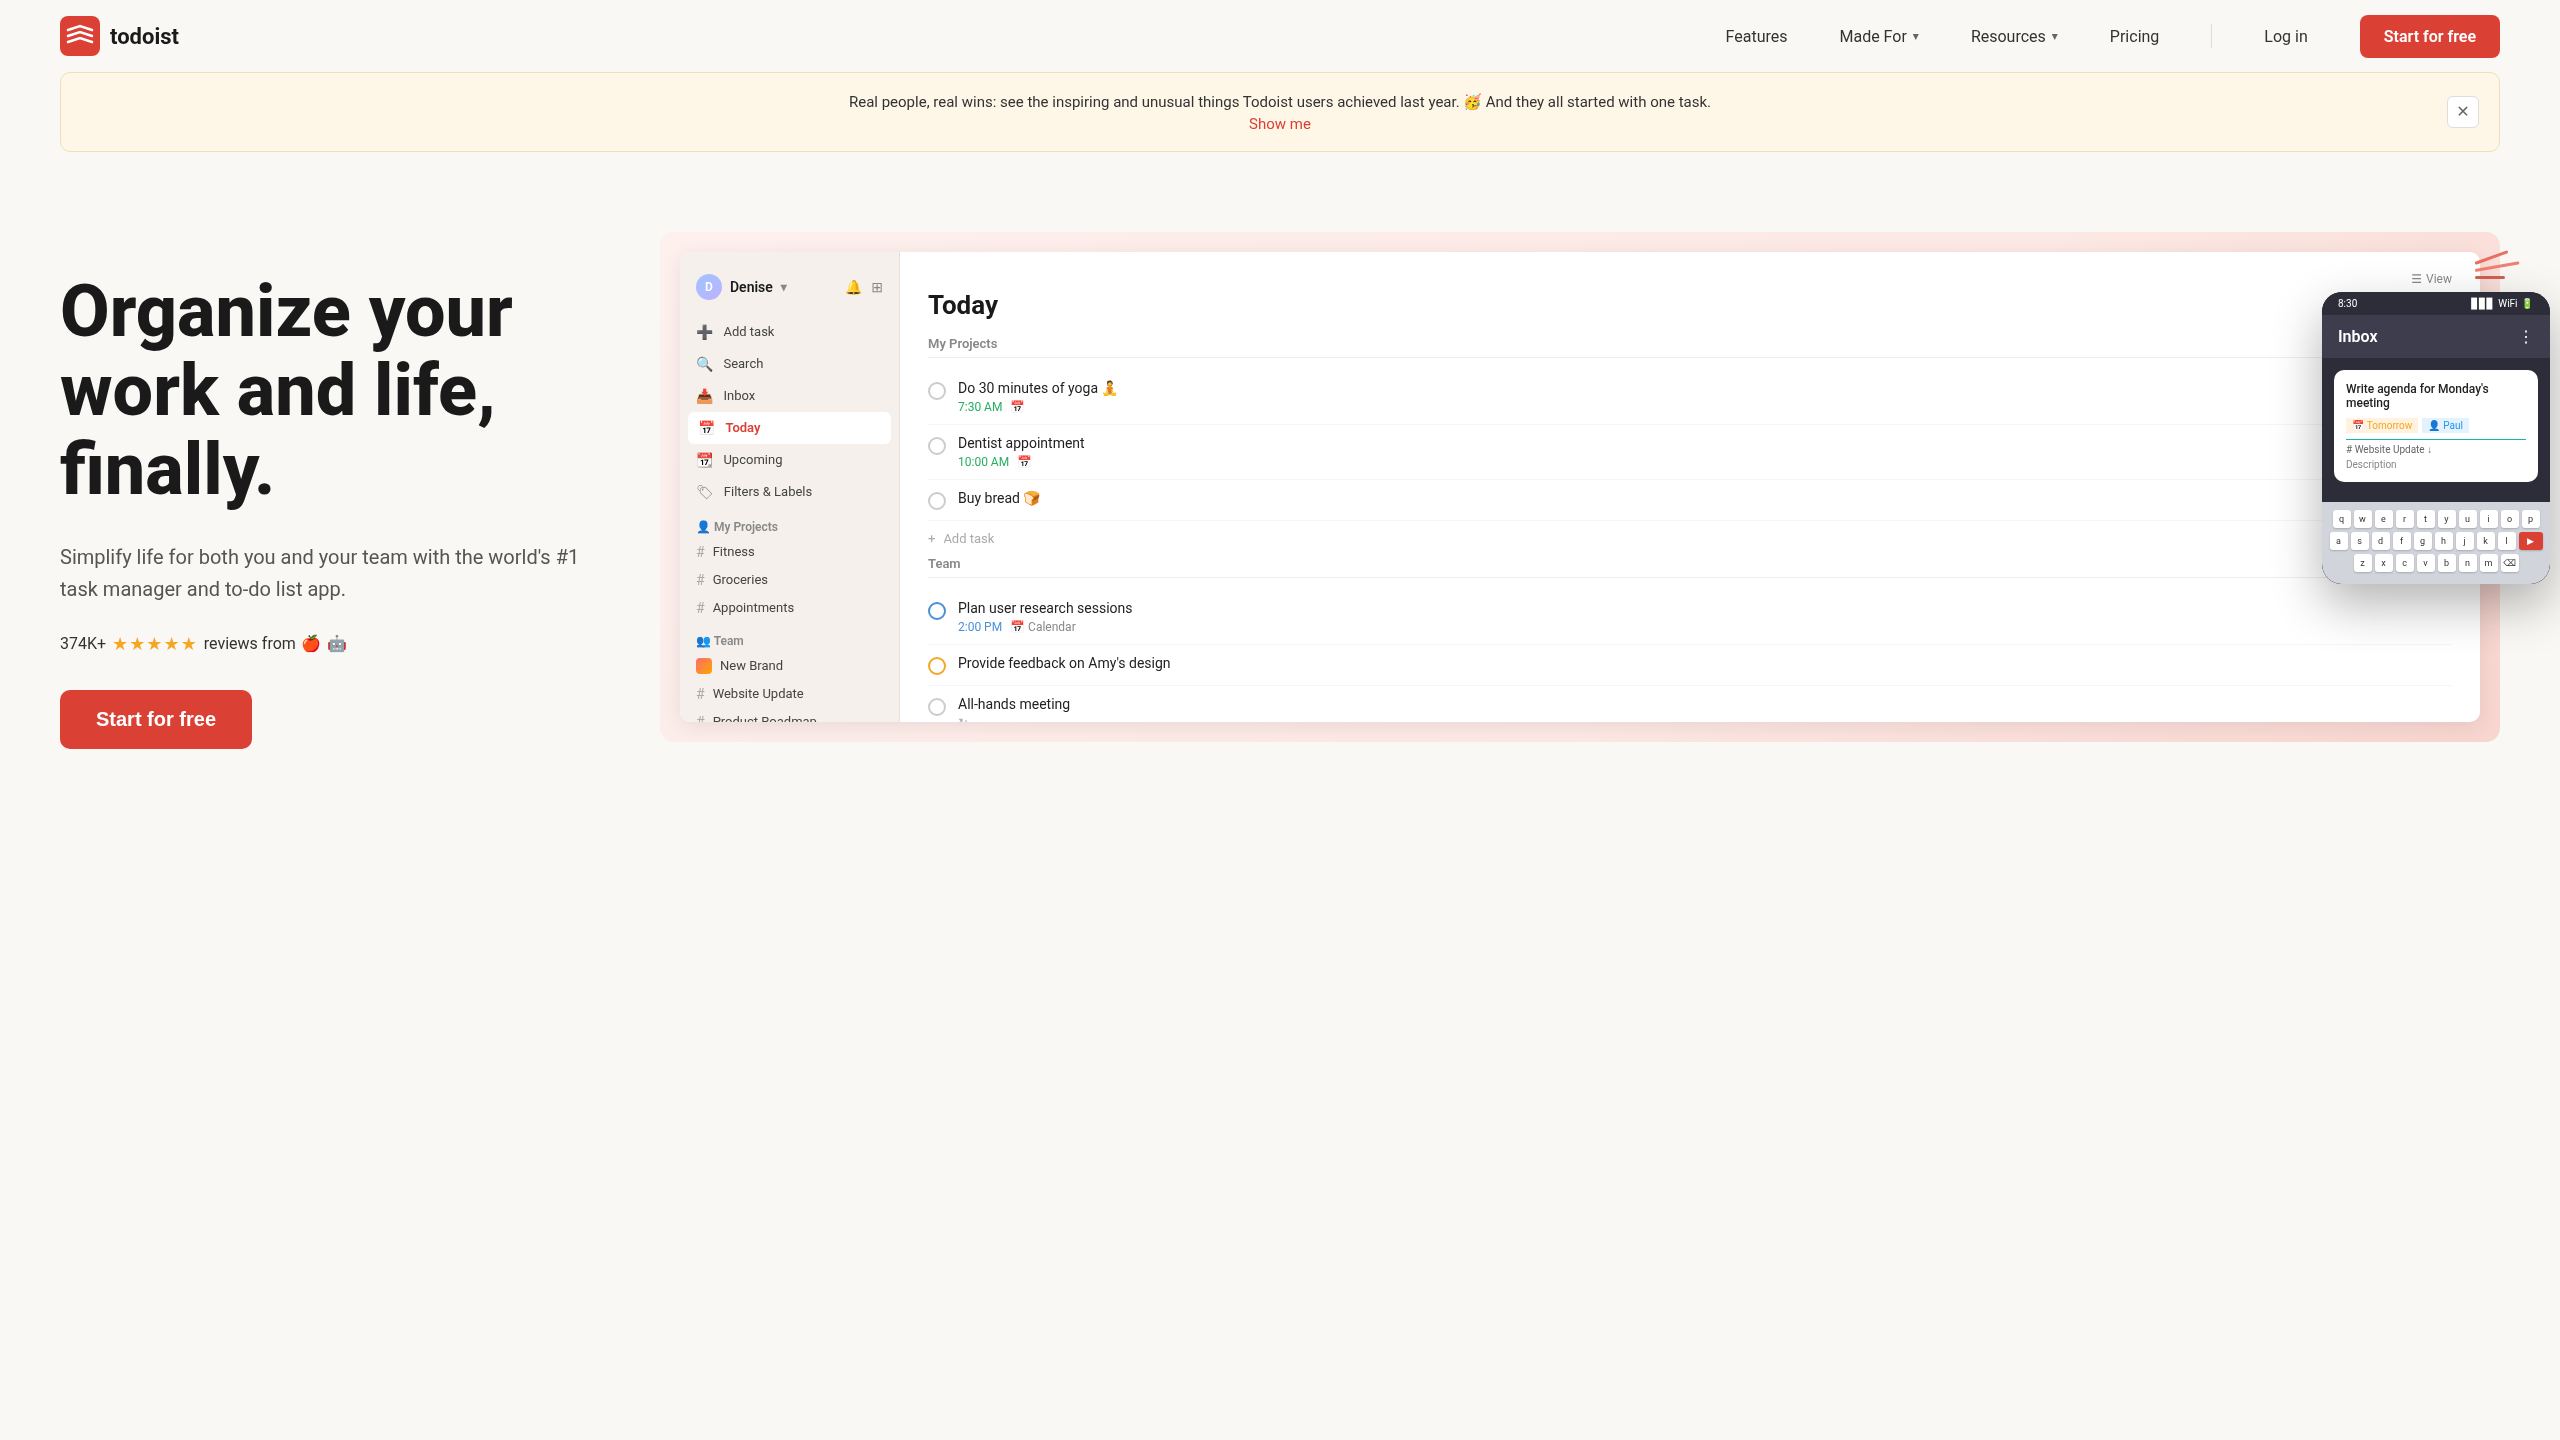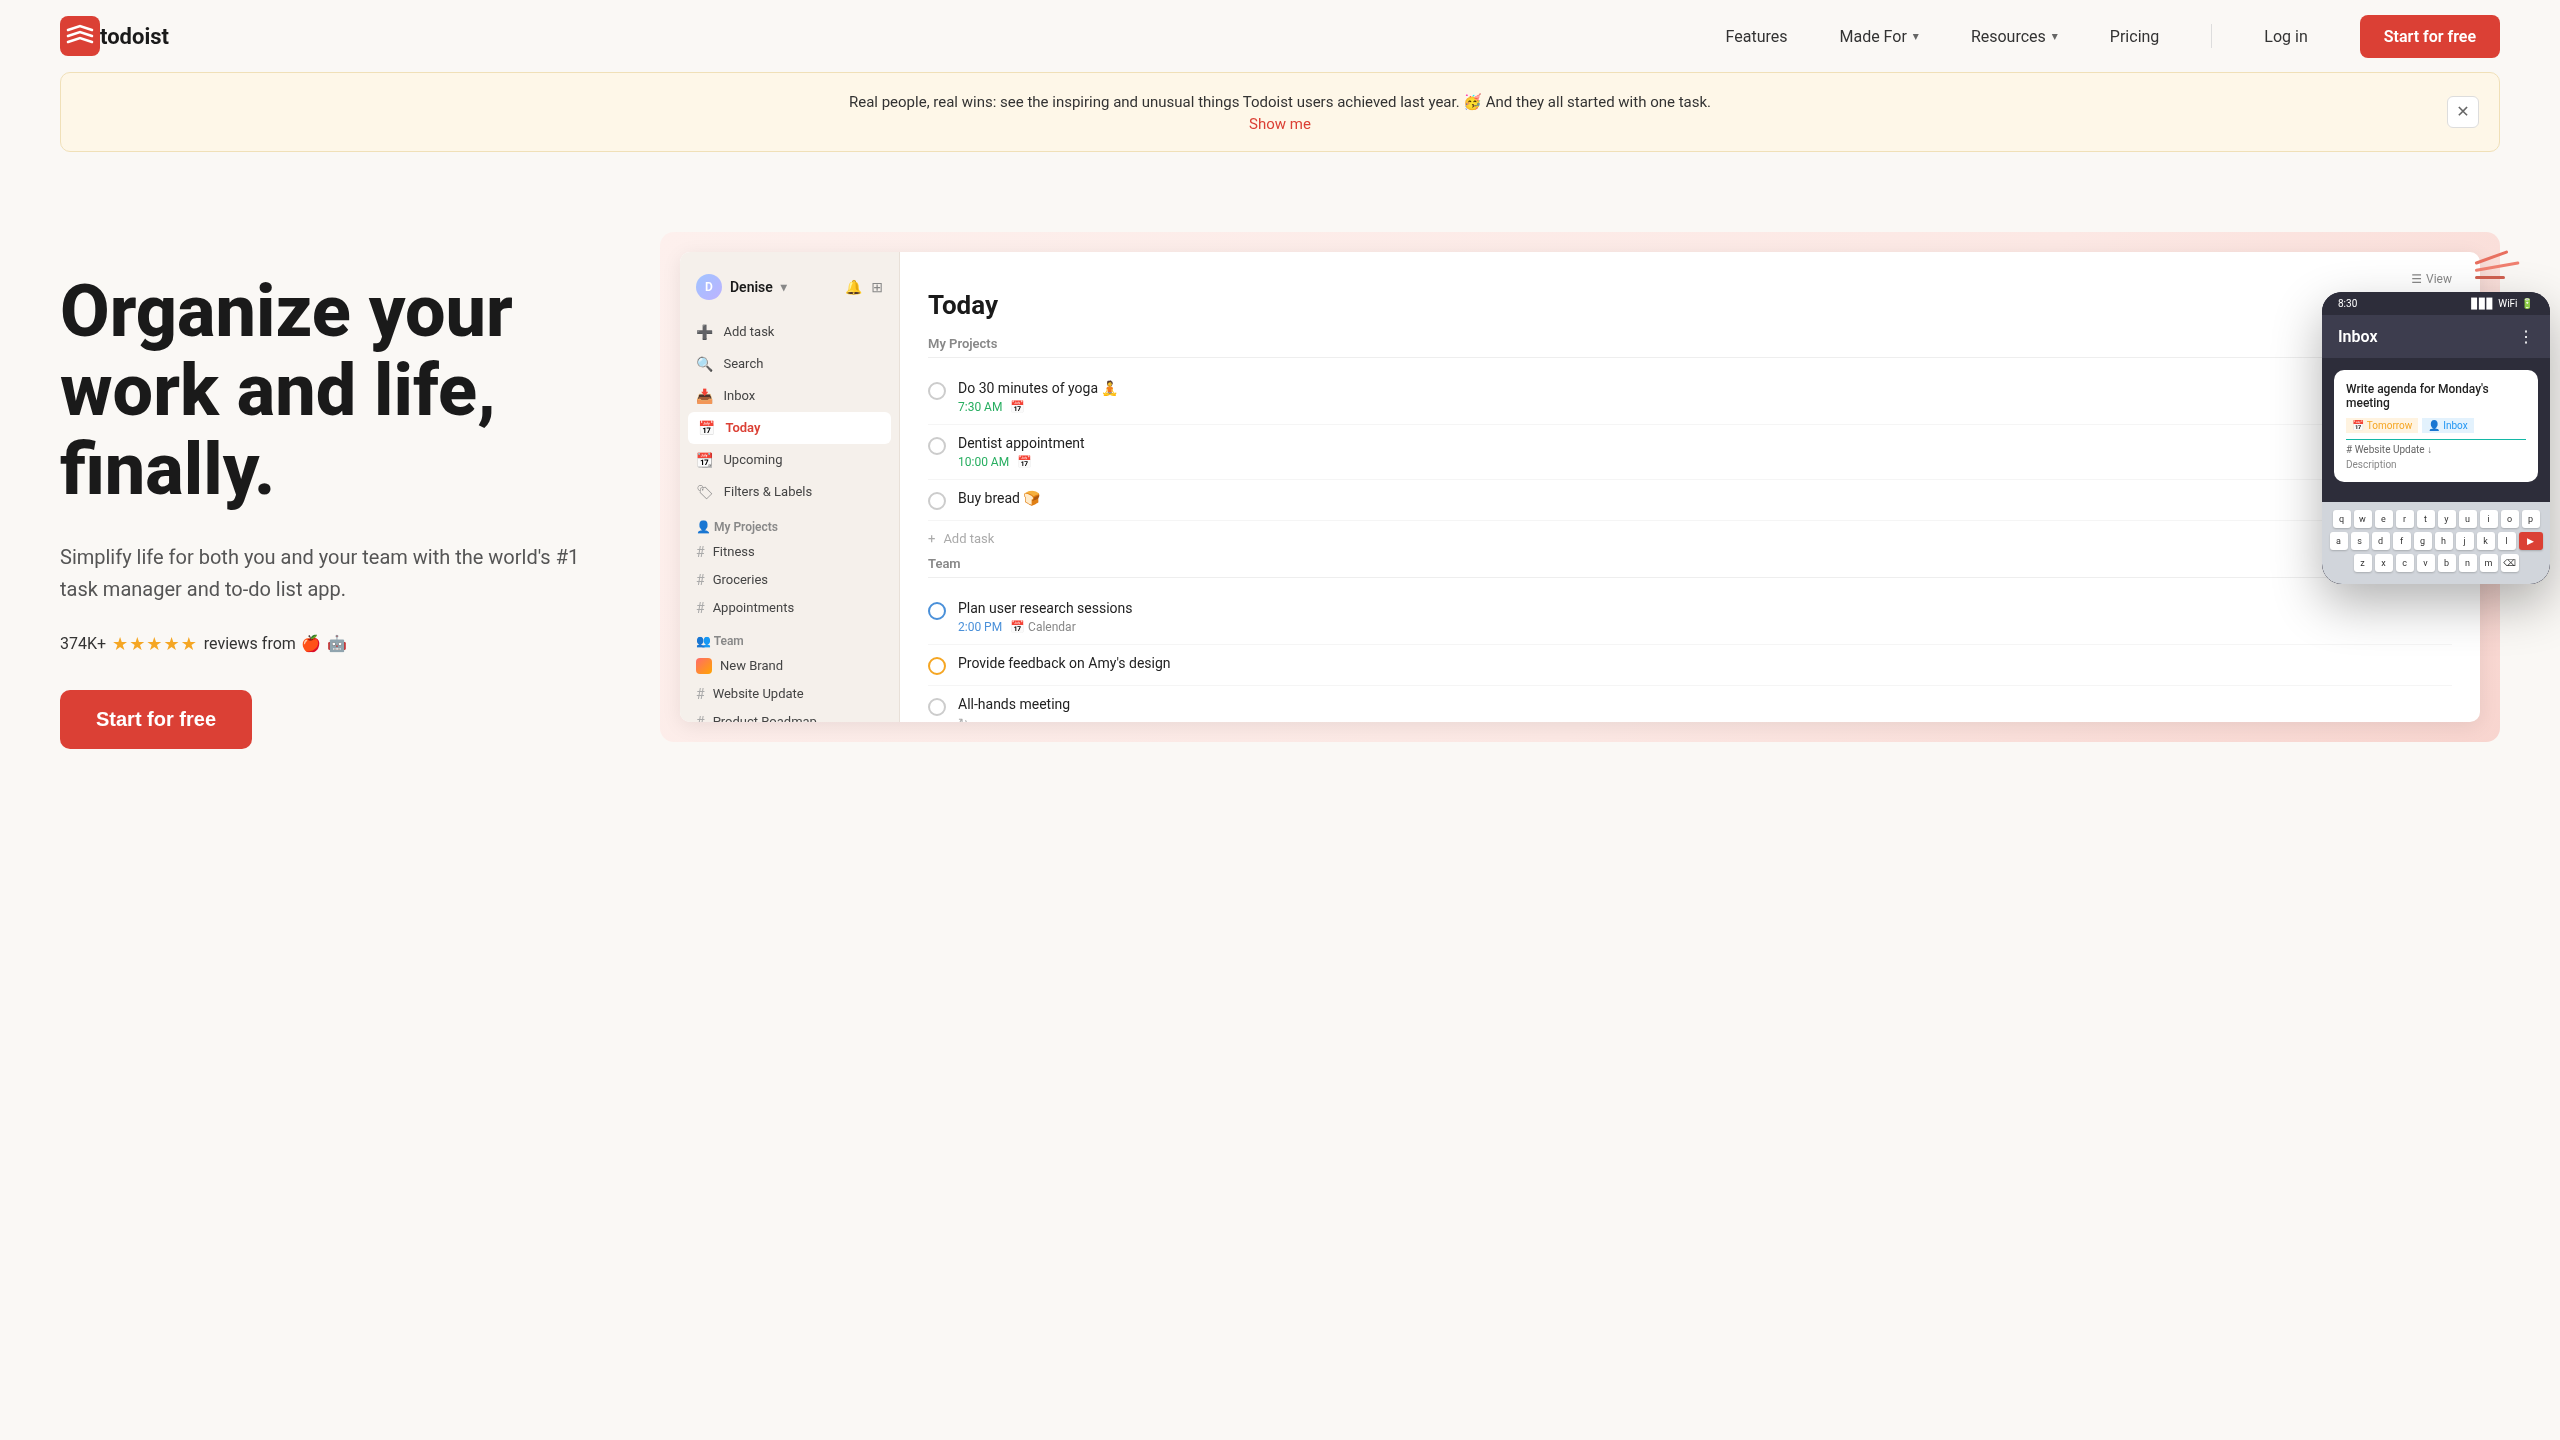--- a/index.html
+++ b/index.html
@@ -17,20 +17,21 @@
       justify-content: space-between;
       padding: 0 60px;
       height: 72px;
       background: #faf8f5;
       position: relative;
       z-index: 100;
     }
     .nav-logo {
       display: flex;
       align-items: center;
+      gap: 10px;
       text-decoration: none;
       color: #1a1a1a;
       text-align: right;
     }
     .logo-icon {
       width: 40px;
       height: 40px;
     }
     .logo-text {
       font-size: 22px;
@@ -704,21 +705,21 @@
         </div>
         <div class="mobile-inbox-header">
           <span class="mobile-inbox-title">Inbox</span>
           <span style="color:white;font-size:16px;">⋮</span>
         </div>
         <div class="mobile-content">
           <div class="mobile-task-card">
             <div class="mobile-task-title">Write agenda for Monday's meeting</div>
             <div class="mobile-tags">
               <span class="mobile-tag tag-orange">📅 Tomorrow</span>
-              <span class="mobile-tag tag-blue">👤 Inbox</span>
+              <span class="mobile-tag tag-blue">👤 Paul</span>
             </div>
             <div style="font-size:10px;color:#666;padding:4px 0;border-top:1px solid #14b8a6;margin-top:4px;">
               <span># Website Update ↓</span>
             </div>
             <div class="mobile-desc">Description</div>
           </div>
         </div>
 
         <div class="mobile-keyboard">
           <div class="keyboard-row">

